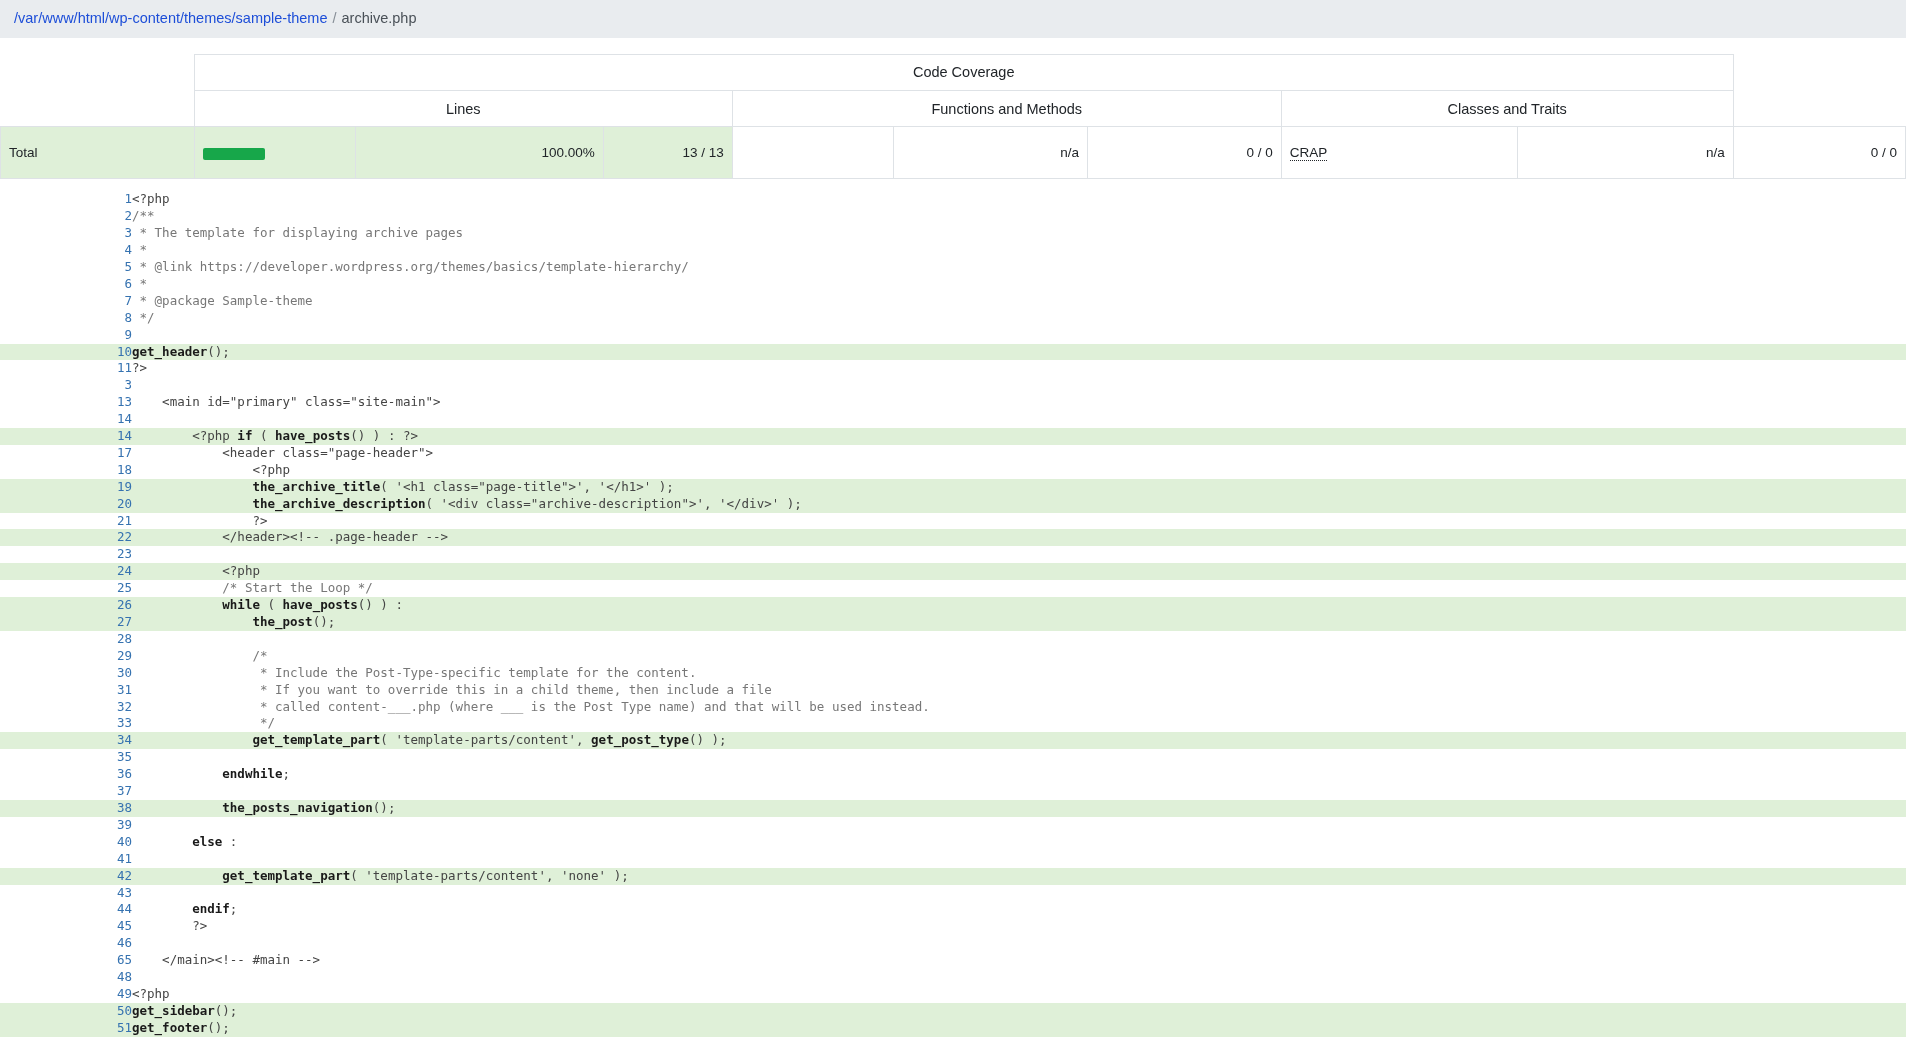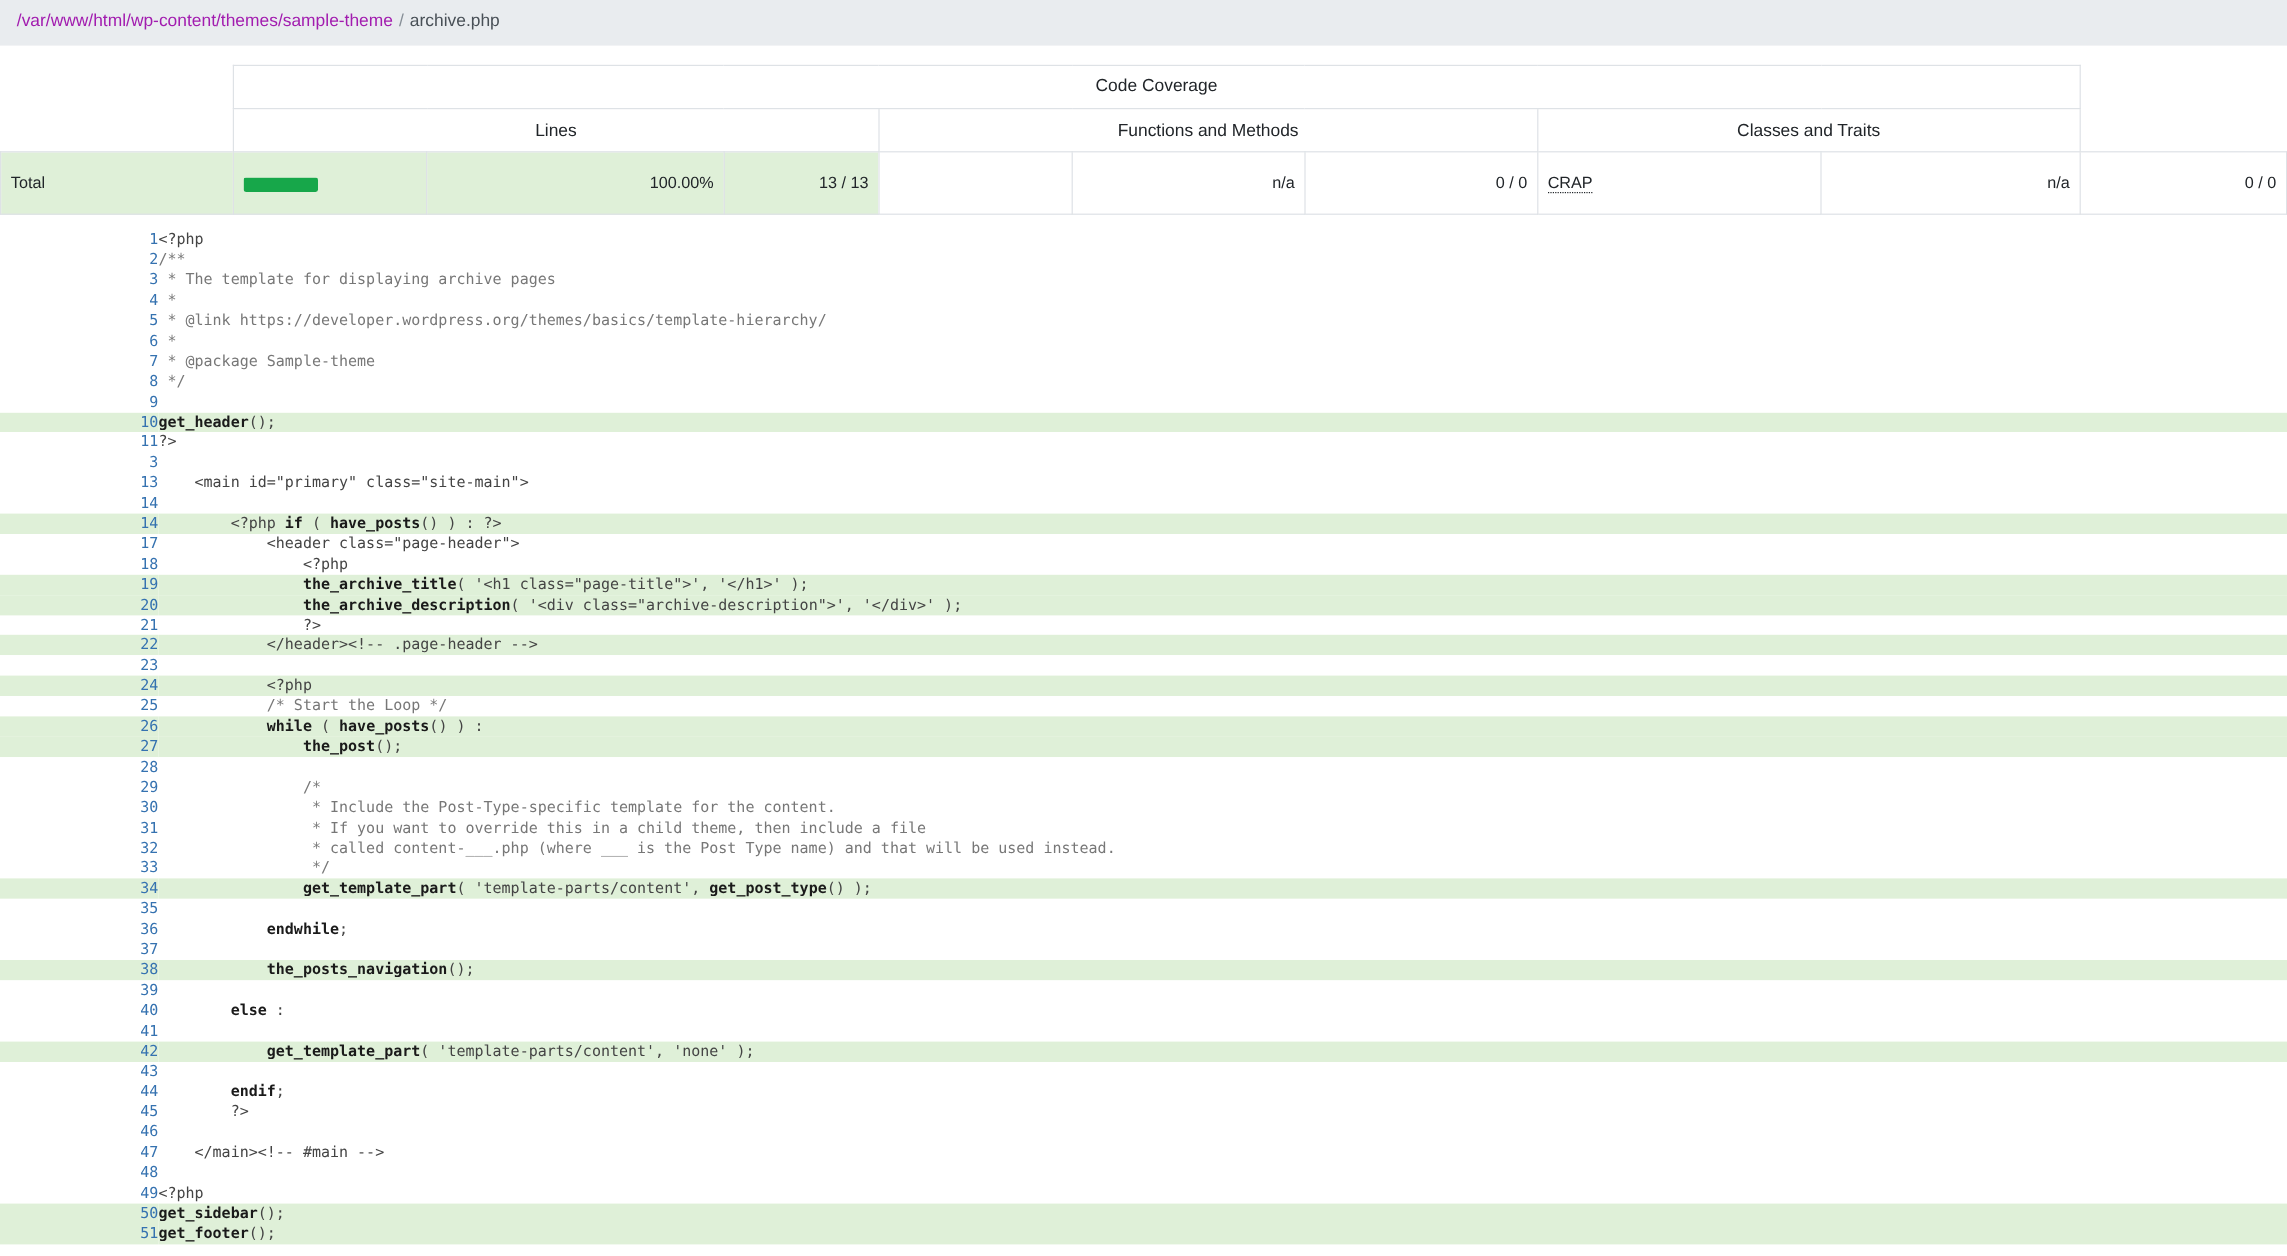--- a/index.html
+++ b/index.html
@@ -13,21 +13,21 @@
 
   
   .breadcrumb-bar {
     background: #e9ecef;
     padding: 9px 14px 10px 14px;
     font-size: 14.5px;
     line-height: 1.3;
     margin: 0 0 16px 0;
   }
   .breadcrumb-bar a {
-    color: #a21caf;
+    color: #1d4ed8;
     text-decoration: none;
   }
   .breadcrumb-sep { color: #868e96; margin: 0 5px; }
   .breadcrumb-current { color: #495057; }
 
   
   table.cov {
     width: 100%;
     border-collapse: collapse;
     font-size: 13.5px;
@@ -328,21 +328,21 @@
         </tr>
         <tr class="uncovered">
           <td class="lineno">45</td>
           <td class="codeline">        ?&gt;</td>
         </tr>
         <tr class="uncovered">
           <td class="lineno">46</td>
           <td class="codeline">&nbsp;</td>
         </tr>
         <tr class="uncovered">
-          <td class="lineno">47</td>
+          <td class="lineno">65</td>
           <td class="codeline">    &lt;/main&gt;&lt;!-- #main --&gt;</td>
         </tr>
         <tr class="uncovered">
           <td class="lineno">48</td>
           <td class="codeline">&nbsp;</td>
         </tr>
         <tr class="uncovered">
           <td class="lineno">49</td>
           <td class="codeline">&lt;?php</td>
         </tr>

